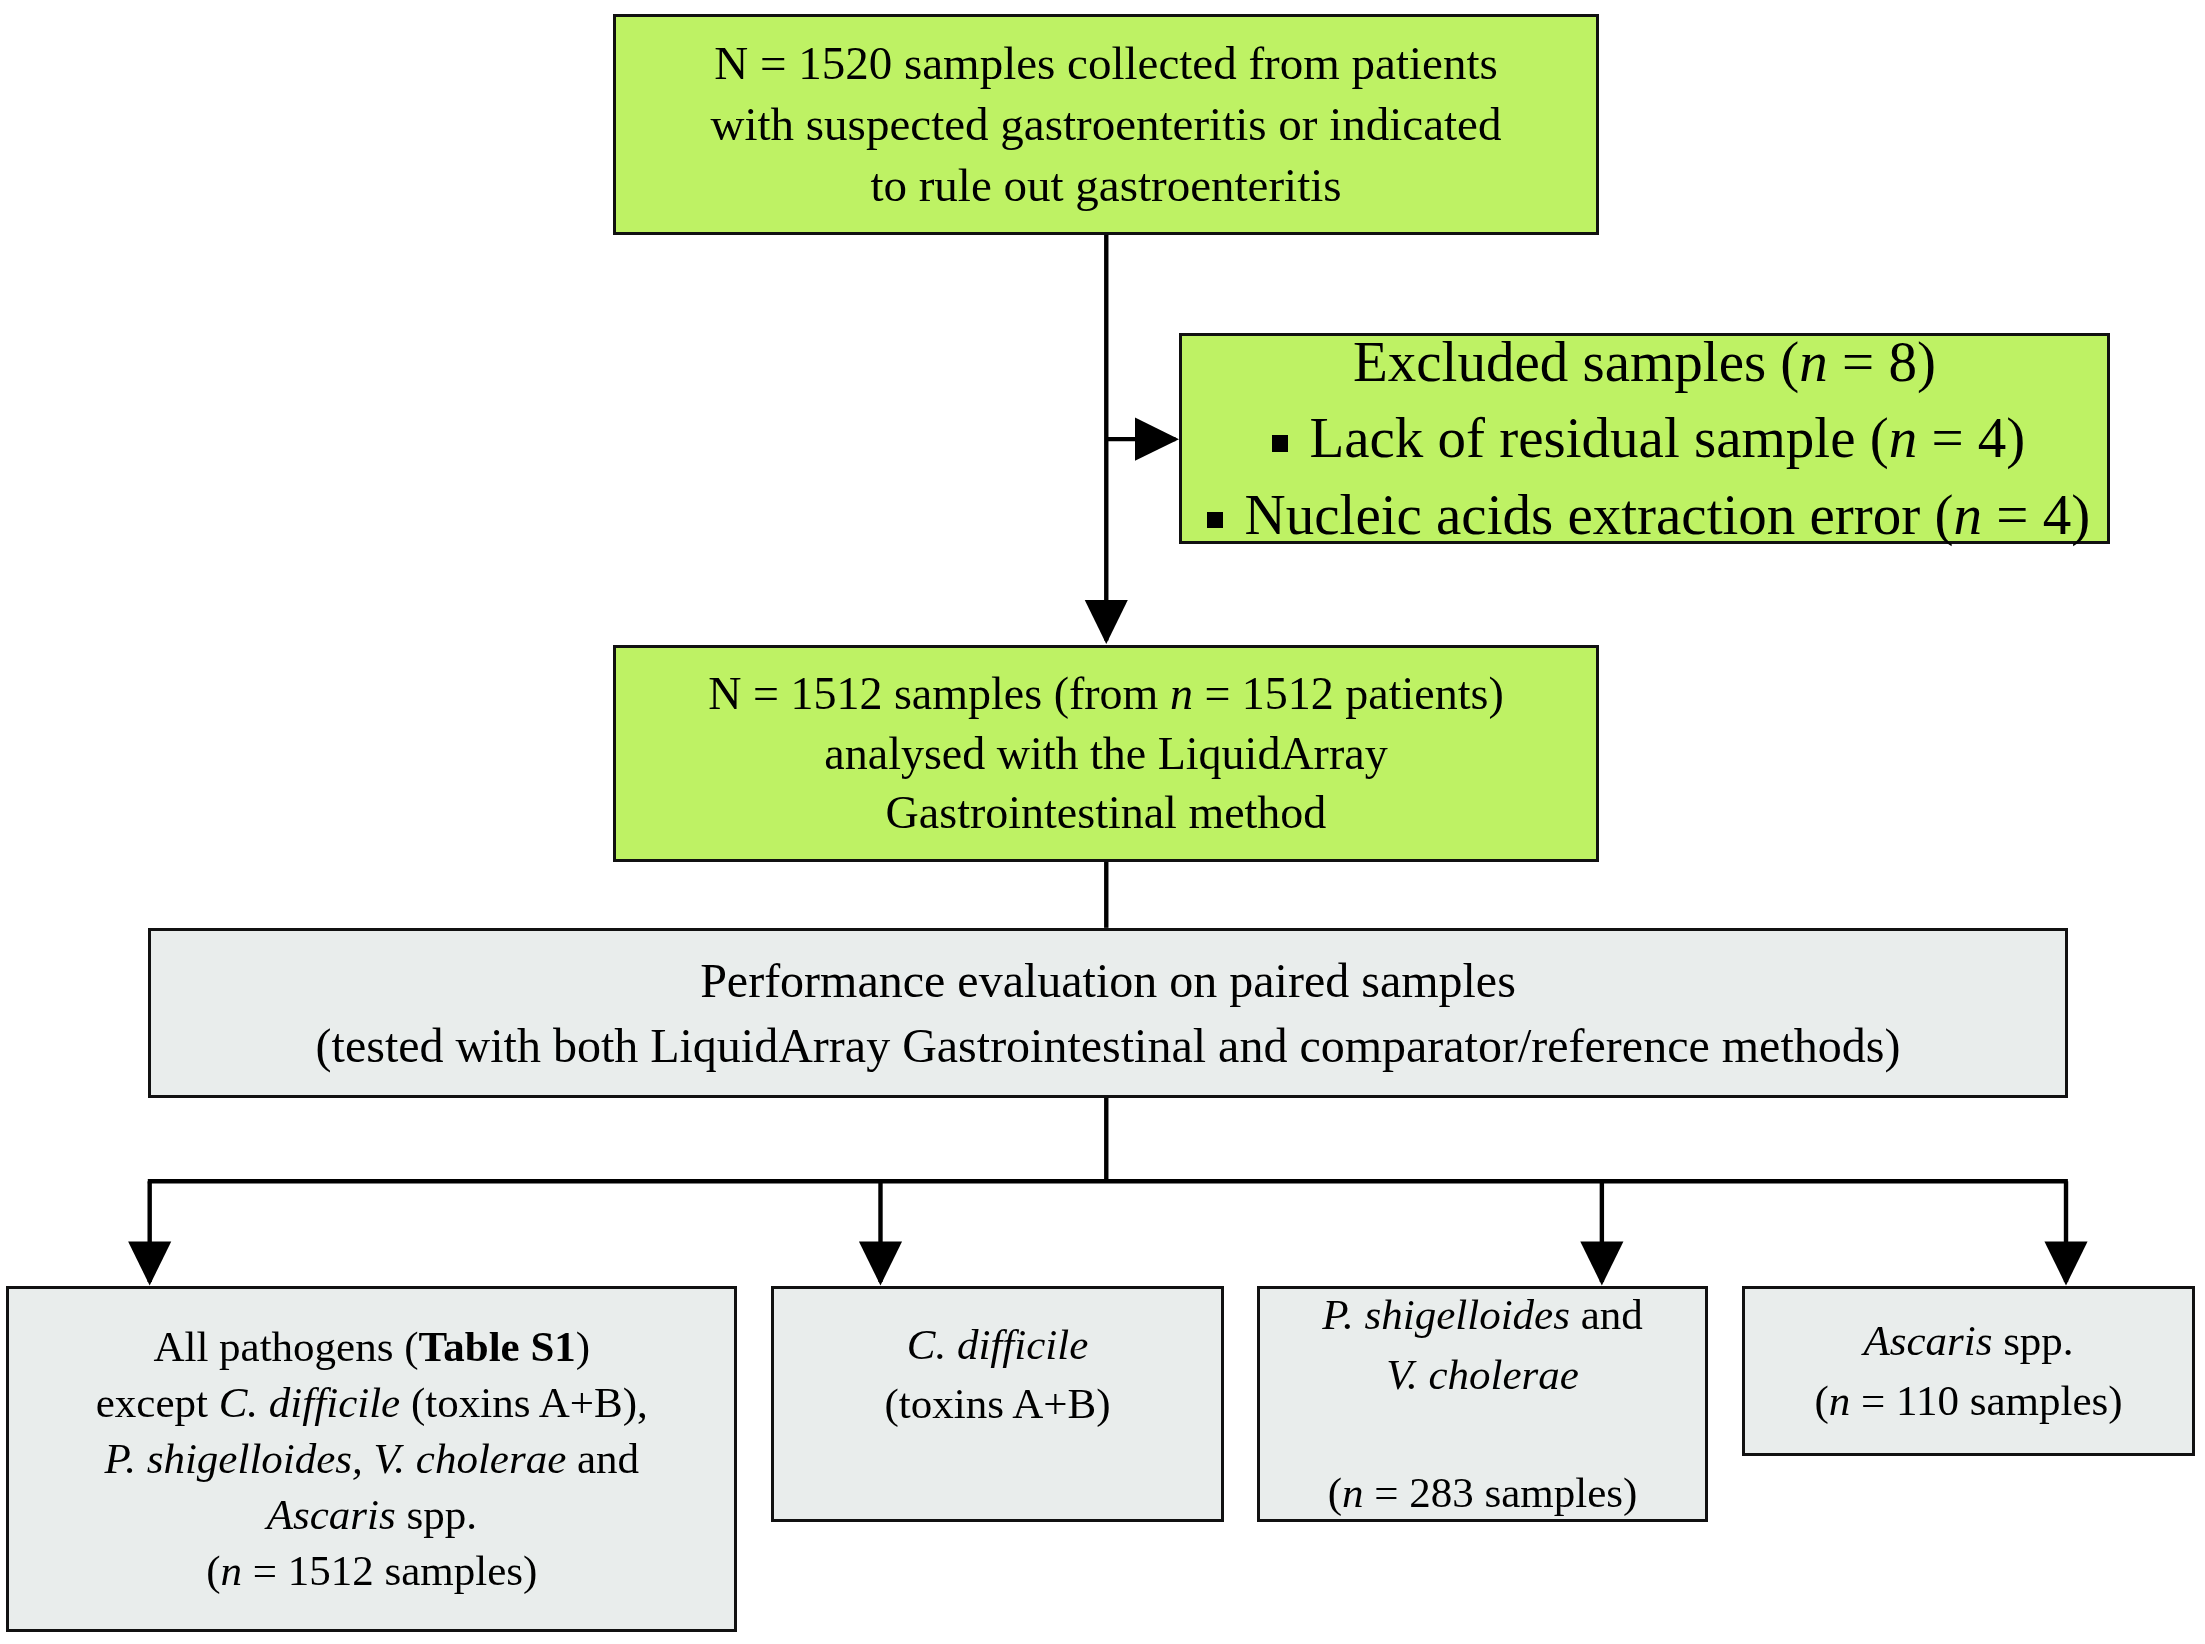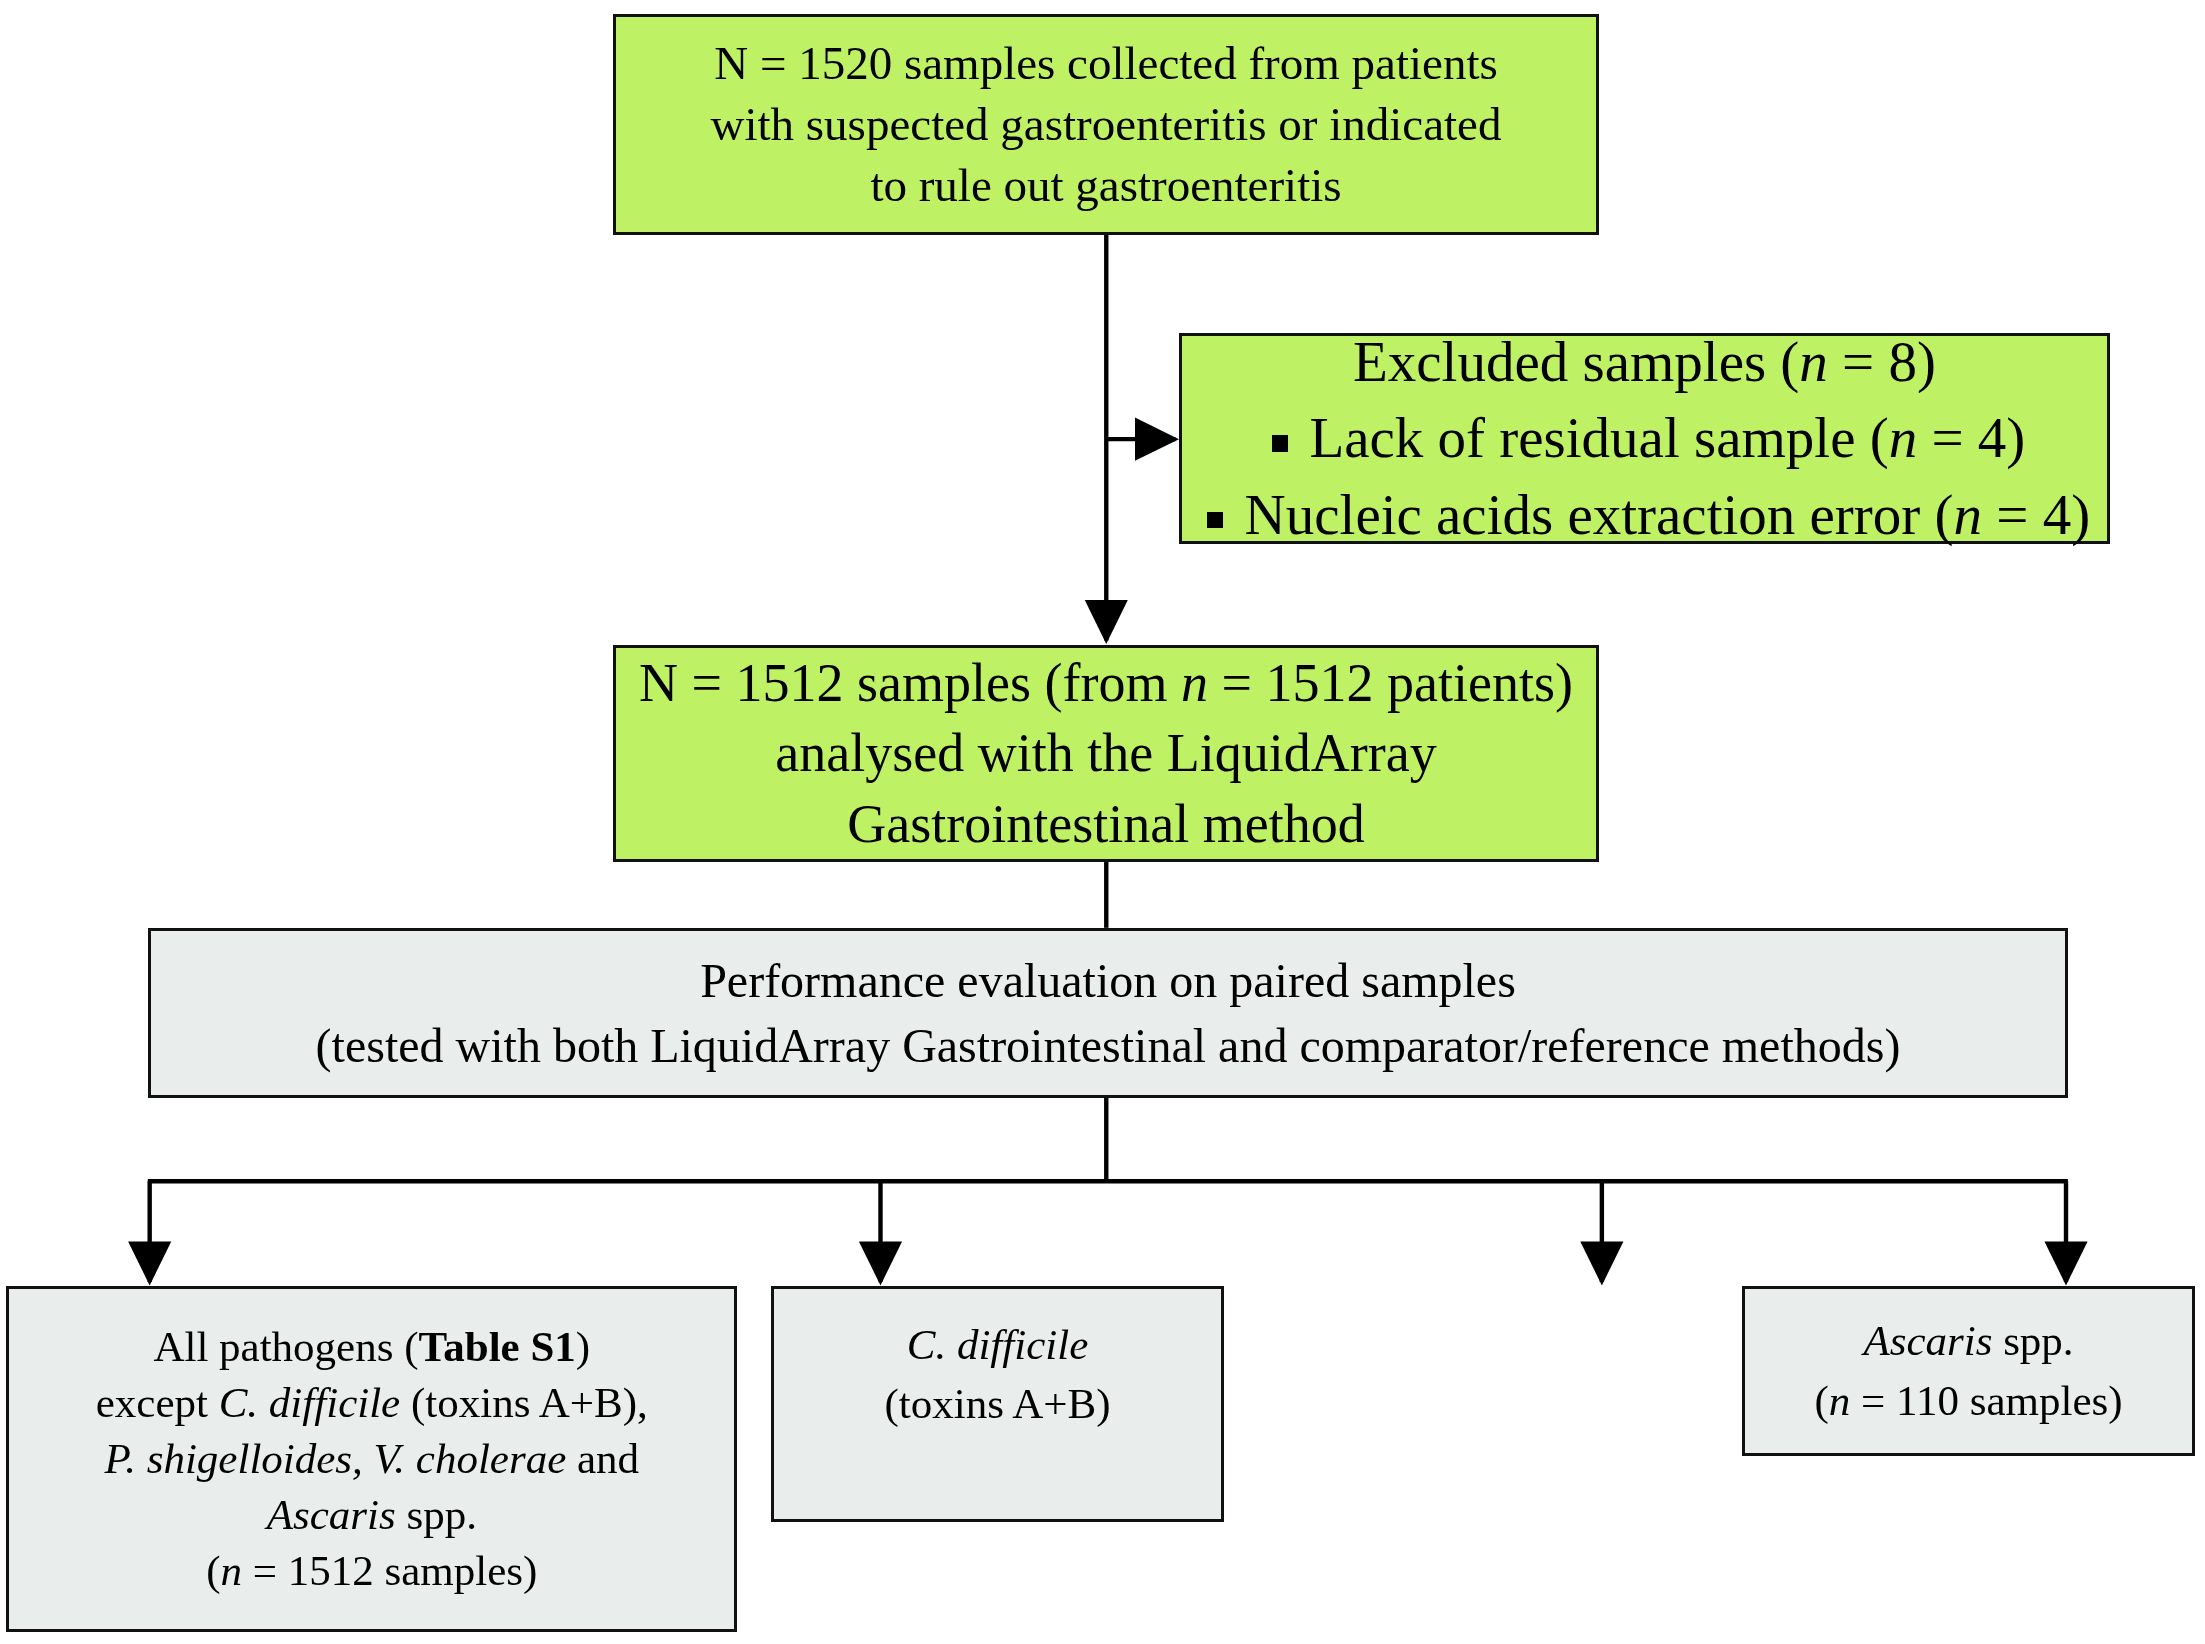--- a/index.html
+++ b/index.html
@@ -20,21 +20,21 @@
   #n-collected .txt{font-size:47px;}
 
   #n-excluded{left:1179px; top:333px;  width:931px; height:211px;}
   #n-excluded .inner{width:100%;font-size:57px;line-height:1.34;}
   #n-excluded .ex-head{text-align:center;}
   #n-excluded .ex-li{display:block;text-align:center;padding-left:8px;}
   #n-excluded .ex-li .bullet{display:inline-block;width:16.4px;height:16.4px;
         background:#000;vertical-align:0.10em;margin-right:21.4px;}
 
   #n-analysed{left:613px;  top:645px; width:986px; height:217px;}
-  #n-analysed .txt{font-size:54px;}
+  #n-analysed .txt{font-size:46px;}
 
   #n-performance{left:148px; top:928px; width:1920px; height:170px;}
   #n-performance .txt{font-size:48px;line-height:1.36;}
 
   #n-all{left:6.3px;    top:1286px; width:731px; height:346px;}
   #n-all .txt{font-size:43px;line-height:1.30;}
 
   #n-cdiff{left:771px; top:1286px; width:453px;  height:236px;}
   #n-cdiff .txt{font-size:43px;line-height:1.38;}
 
@@ -110,20 +110,26 @@
 <span>(<i>n</i> = <span>1512</span> samples)</span></div>
   </div>
 
   <div class="node gray" id="n-cdiff">
     <div class="txt"><i>C. difficile</i>
 (toxins A+B)
 
 </div>
   </div>
 
+  <div class="node gray" id="n-pshig">
+    <div class="txt"><i>P. shigelloides</i> and
+<i>V. cholerae</i>
+
+<span>(<i>n</i> = <span>283</span> samples)</span></div>
+  </div>
 
   <div class="node gray" id="n-ascaris">
     <div class="txt"><i>Ascaris</i> spp.
 <span>(<i>n</i> = <span>110</span> samples)</span></div>
   </div>
 
 </div>
 
 
 </body></html>

